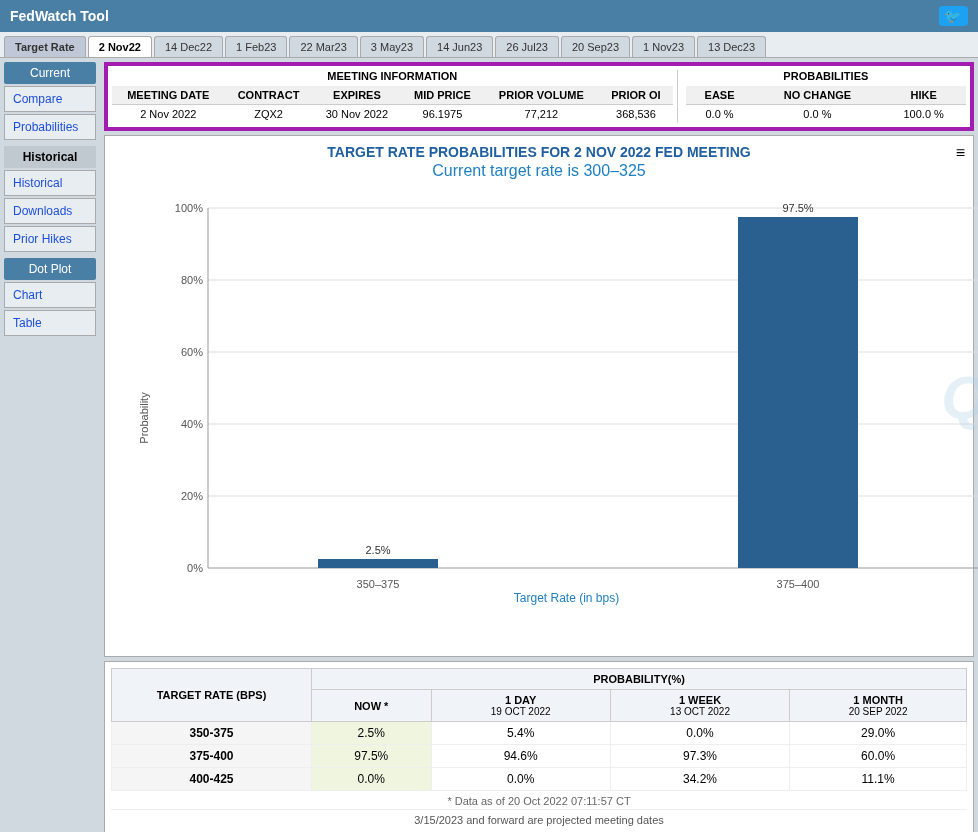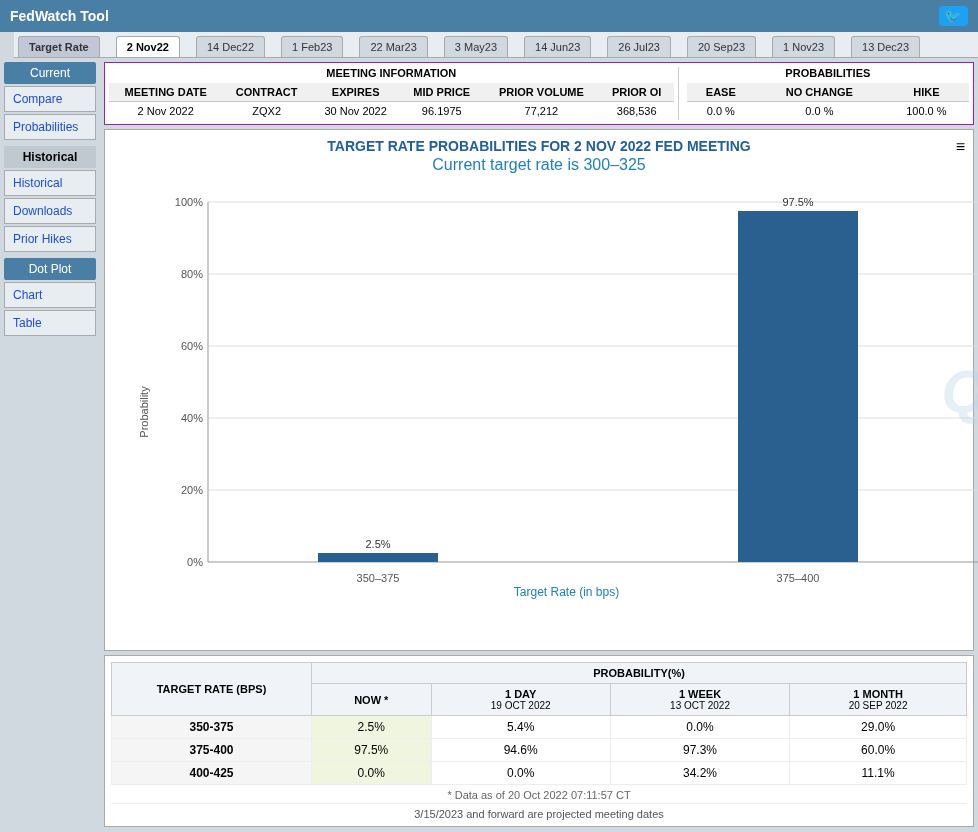--- a/index.html
+++ b/index.html
@@ -24,22 +24,21 @@
       color: white;
     }
 
     
     #tab-bar {
       background: #e8edf2;
       display: flex;
       align-items: center;
       padding: 4px 4px 0 4px;
       border-bottom: 1px solid #aaa;
-      gap: 16px;
-      margin-left: 14px;
+      gap: 2px;
     }
     .tab-btn {
       padding: 4px 10px;
       background: #d0d8e0;
       border: 1px solid #aaa;
       border-bottom: none;
       cursor: pointer;
       font-size: 11px;
       color: #333;
       border-radius: 3px 3px 0 0;
@@ -99,21 +98,21 @@
       flex: 1;
       padding: 4px;
       display: flex;
       flex-direction: column;
       gap: 4px;
     }
 
     
     .top-panel {
       background: white;
-      border: 1px solid #a21caf;
+      border: 4px solid #a21caf;
       display: flex;
       padding: 4px;
       gap: 4px;
     }
     .meeting-info {
       flex: 2;
     }
     .probabilities-panel {
       flex: 1;
       border-left: 1px solid #ccc;

